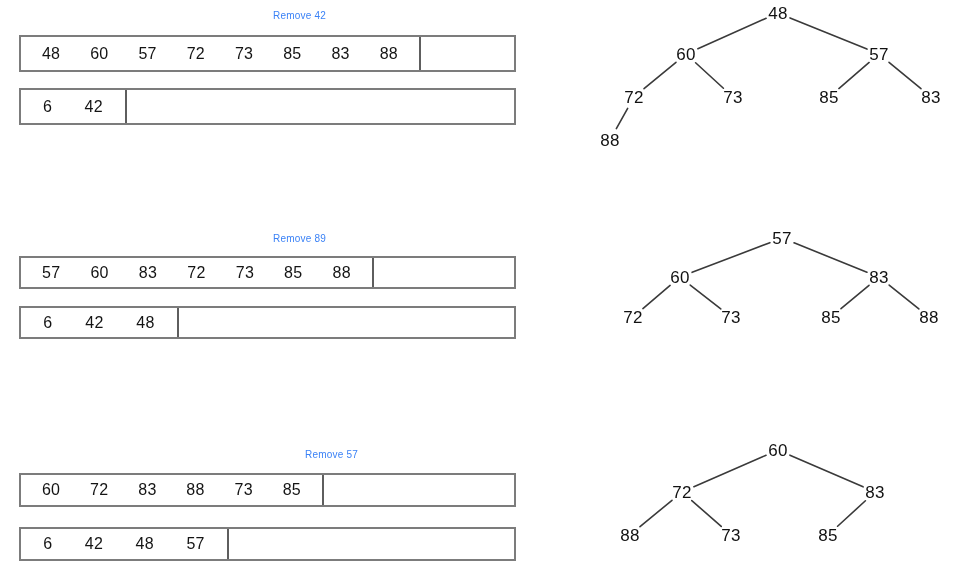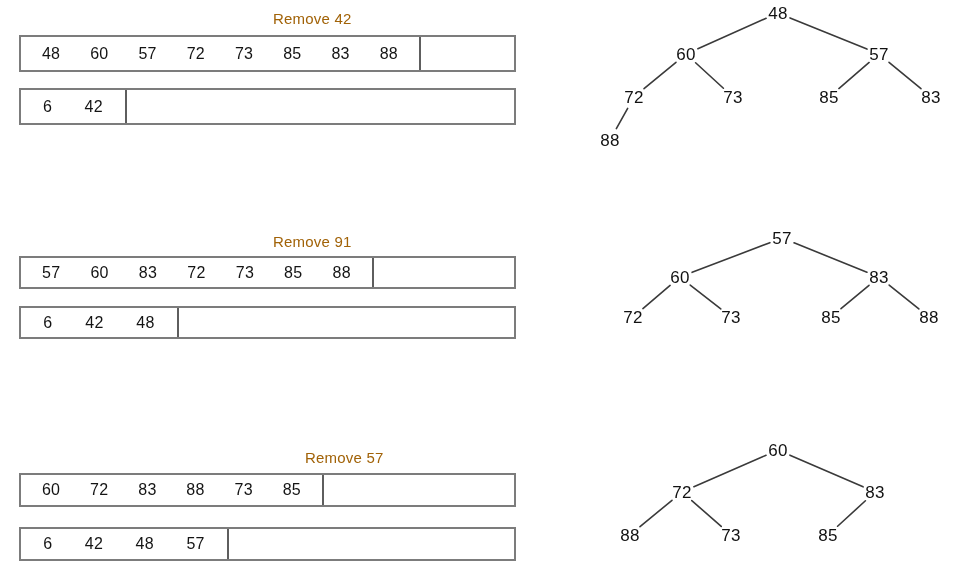--- a/index.html
+++ b/index.html
@@ -21,23 +21,23 @@
     position: absolute;
     left: 0;
     top: 0;
     width: 966px;
   }
 
   
   .array-title {
     position: absolute;
     text-align: left;
-    font-size: 15px;
+    font-size: 10px;
     font-weight: 400;
-    color: #a16207;
+    color: #3b82f6;
     letter-spacing: .2px;
     white-space: nowrap;
   }
 
   .array-box {
     position: absolute;
     box-sizing: border-box;
     border: 2px solid #7c7c7c;
     background: #ffffff;
   }
@@ -121,21 +121,21 @@
         <div class="node" style="left: 686px; top: 54px;">60</div>
         <div class="node" style="left: 879px; top: 54px;">57</div>
         <div class="node" style="left: 634px; top: 97px;">72</div>
         <div class="node" style="left: 733px; top: 97px;">73</div>
         <div class="node" style="left: 829px; top: 97px;">85</div>
         <div class="node" style="left: 931px; top: 97px;">83</div>
         <div class="node" style="left: 610px; top: 140px;">88</div>
       </div>
     </div>
     <div class="section">
-      <div class="array-title" style="left: 273px; top: 233px;">Remove 91</div>
+      <div class="array-title" style="left: 273px; top: 233px;">Remove 89</div>
       <div class="array-box" style="left: 19px; top: 256px; width: 497px; height: 33px;">
         <div class="filled" style="width: 353px;">
           <span class="cell">57</span>
           <span class="cell">60</span>
           <span class="cell">83</span>
           <span class="cell">72</span>
           <span class="cell">73</span>
           <span class="cell">85</span>
           <span class="cell">88</span>
         </div>

